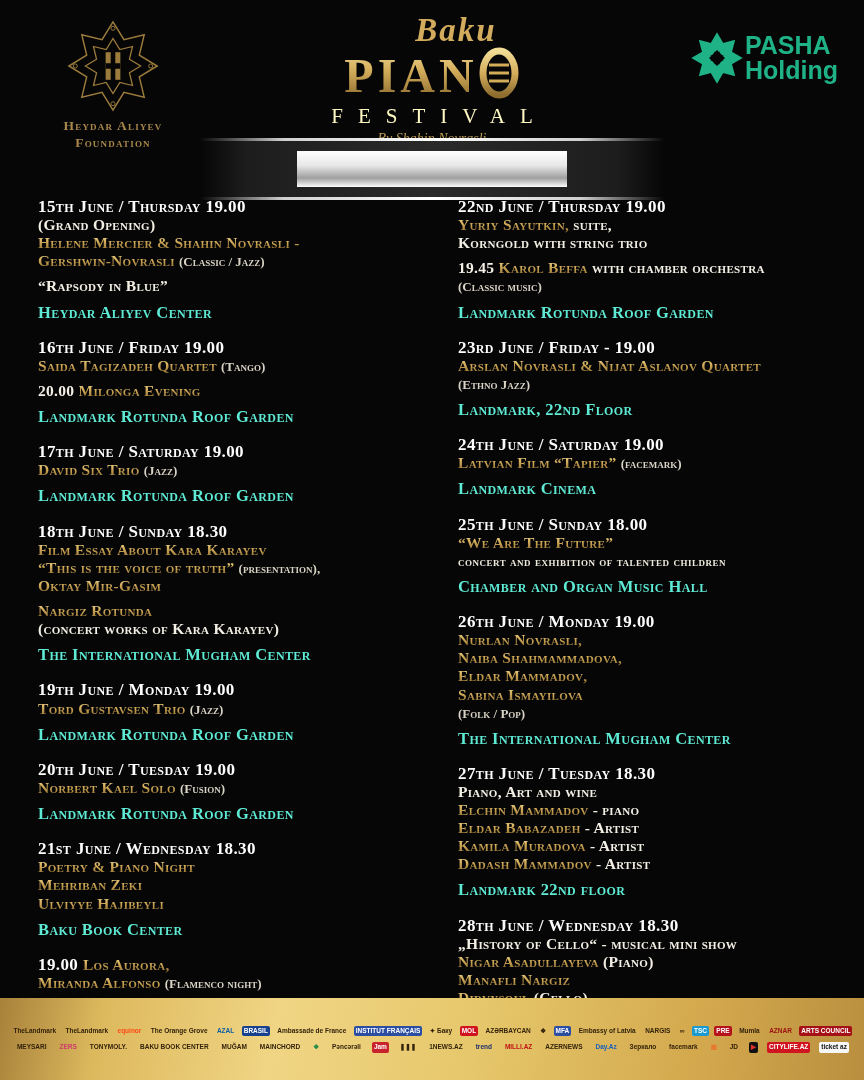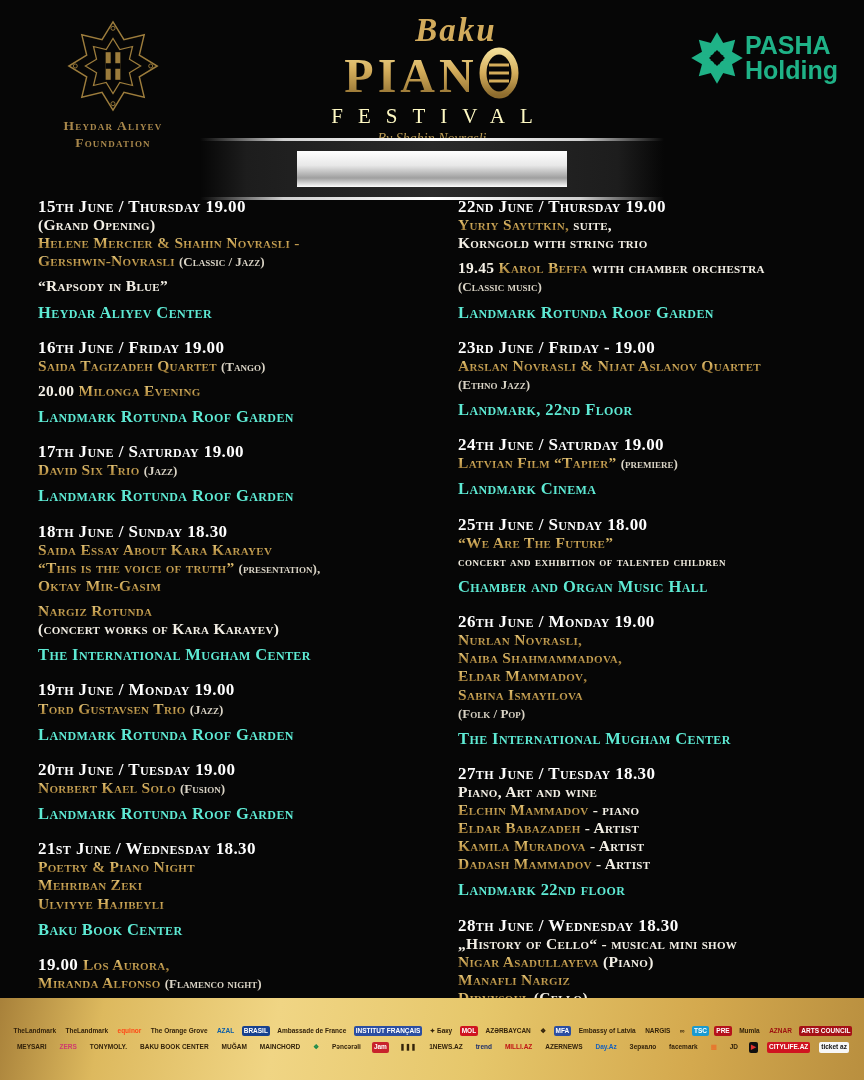--- a/index.html
+++ b/index.html
@@ -170,21 +170,21 @@
         <div class="ln gap"><span class="s-w">20.00 </span><span class="s-g">Milonga Evening</span></div>
         <div class="venue">Landmark Rotunda Roof Garden</div>
       </div>
       <div class="ev">
         <div class="ln"><span class="s-d">17th June / Saturday 19.00</span></div>
         <div class="ln"><span class="s-g">David Six Trio </span><span class="s-n">(Jazz)</span></div>
         <div class="venue">Landmark Rotunda Roof Garden</div>
       </div>
       <div class="ev">
         <div class="ln"><span class="s-d">18th June / Sunday 18.30</span></div>
-        <div class="ln"><span class="s-g">Saida Essay About Kara Karayev</span></div>
+        <div class="ln"><span class="s-g">Film Essay About Kara Karayev</span></div>
         <div class="ln"><span class="s-g">“This is the voice of truth” </span><span class="s-n">(presentation),</span></div>
         <div class="ln"><span class="s-g">Oktay Mir-Gasim</span></div>
         <div class="ln gap"><span class="s-g">Nargiz Rotunda</span></div>
         <div class="ln"><span class="s-w">(concert works of Kara Karayev)</span></div>
         <div class="venue">The International Mugham Center</div>
       </div>
       <div class="ev">
         <div class="ln"><span class="s-d">19th June / Monday 19.00</span></div>
         <div class="ln"><span class="s-g">Tord Gustavsen Trio </span><span class="s-n">(Jazz)</span></div>
         <div class="venue">Landmark Rotunda Roof Garden</div>
@@ -217,21 +217,21 @@
         <div class="venue">Landmark Rotunda Roof Garden</div>
       </div>
       <div class="ev">
         <div class="ln"><span class="s-d">23rd June / Friday - 19.00</span></div>
         <div class="ln"><span class="s-g">Arslan Novrasli &amp; Nijat Aslanov Quartet</span></div>
         <div class="ln"><span class="s-n">(Ethno Jazz)</span></div>
         <div class="venue">Landmark, 22nd Floor</div>
       </div>
       <div class="ev">
         <div class="ln"><span class="s-d">24th June / Saturday 19.00</span></div>
-        <div class="ln"><span class="s-g">Latvian Film “Tapier” </span><span class="s-n">(premiere)</span></div>
+        <div class="ln"><span class="s-g">Latvian Film “Tapier” </span><span class="s-n">(facemark)</span></div>
         <div class="venue">Landmark Cinema</div>
       </div>
       <div class="ev">
         <div class="ln"><span class="s-d">25th June / Sunday 18.00</span></div>
         <div class="ln"><span class="s-g">“We Are The Future”</span></div>
         <div class="ln"><span class="s-w2">concert and exhibition of talented children</span></div>
         <div class="venue">Chamber and Organ Music Hall</div>
       </div>
       <div class="ev">
         <div class="ln"><span class="s-d">26th June / Monday 19.00</span></div>

